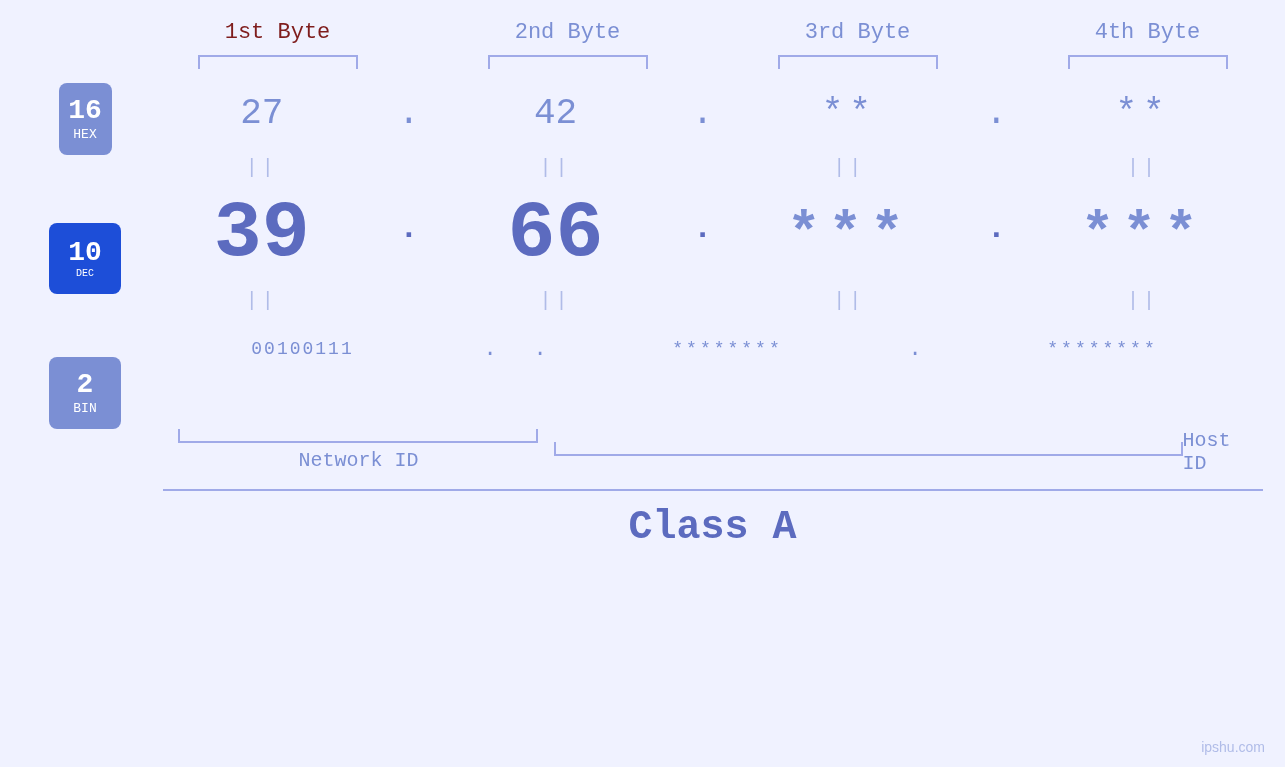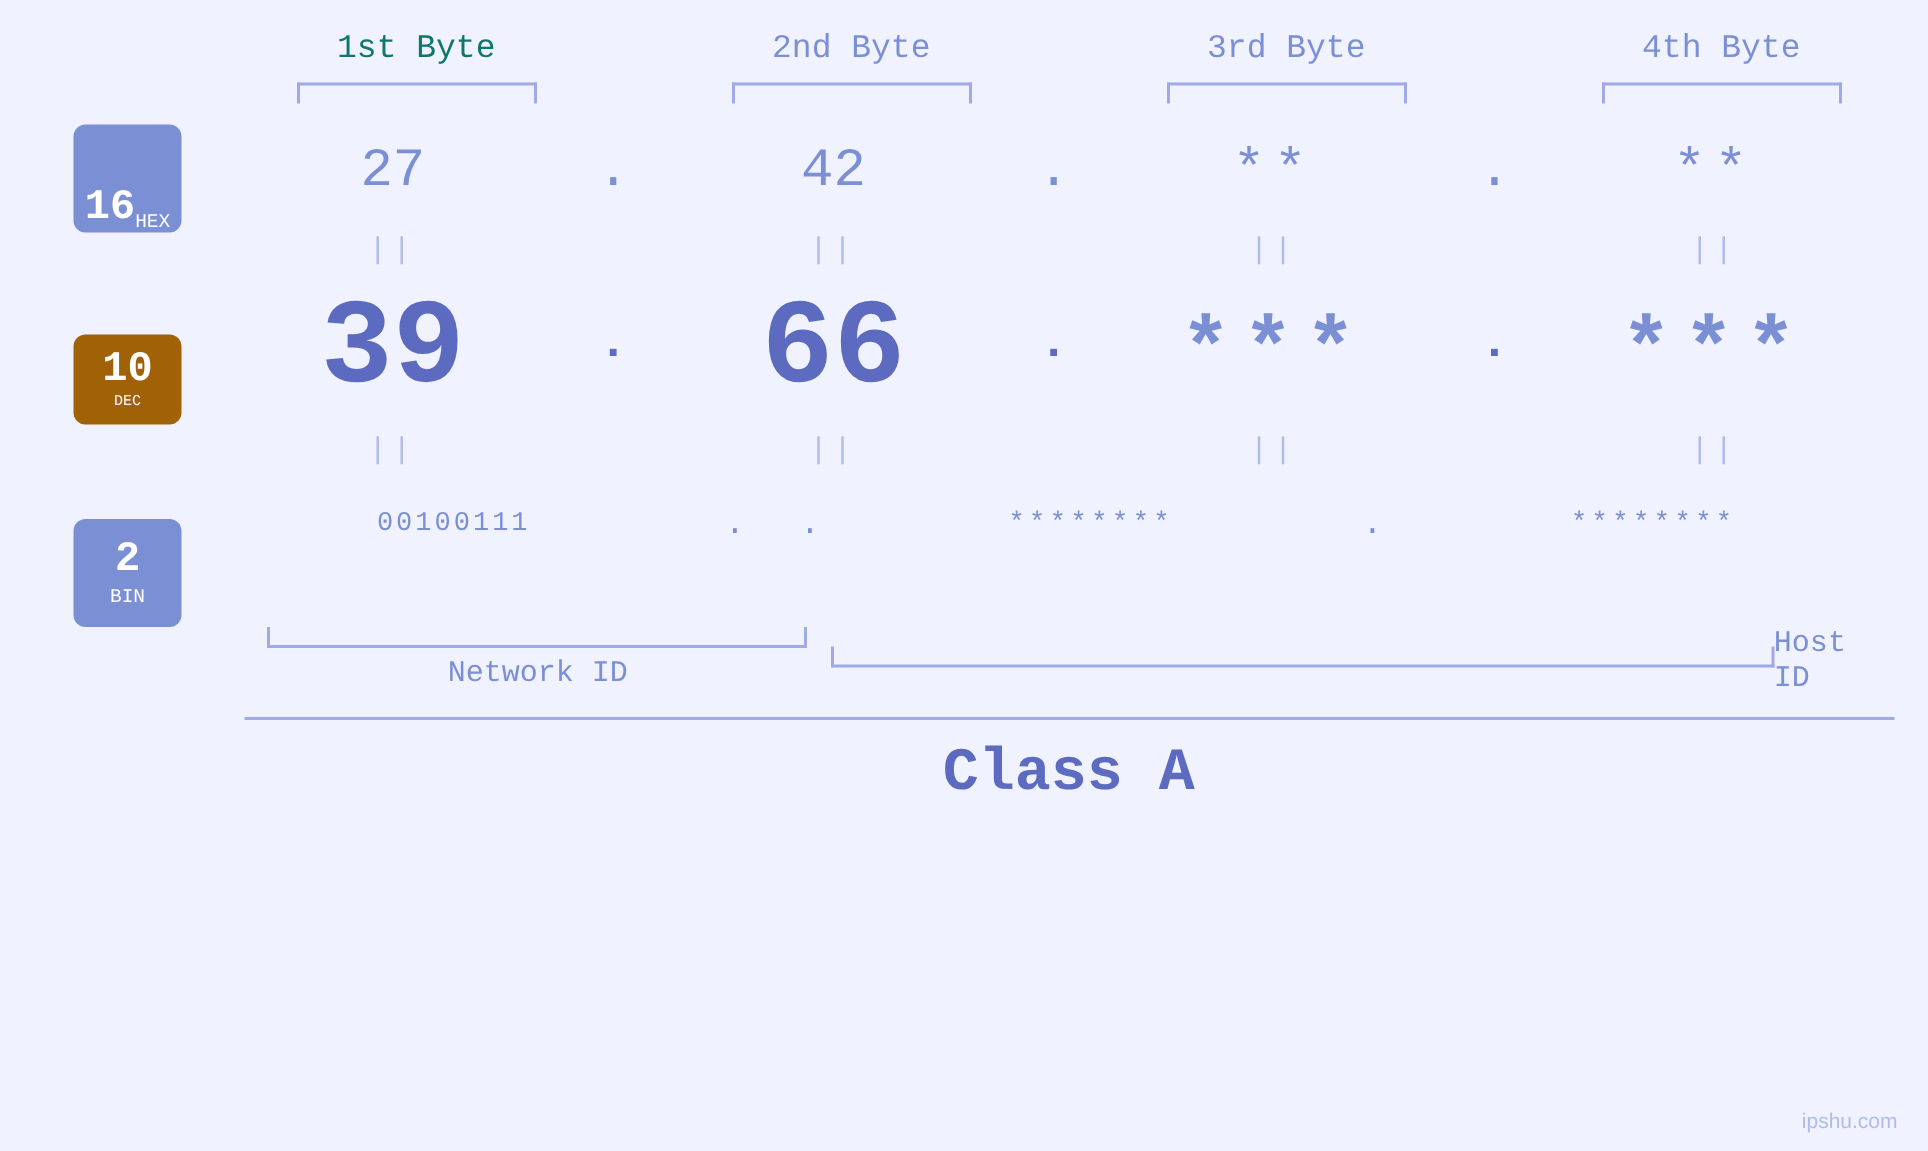--- a/index.html
+++ b/index.html
@@ -24,21 +24,21 @@
     }
 
   </style>
 </head>
 <body>
 
 <div class="main-container">
 
   <div style="display:flex; width:1100px; margin-left:140px; justify-content:space-around; margin-bottom:10px;">
     <div style="width:220px; text-align:center;">
-      <span style="color:#0f766e; font-size:22px; font-family:'Courier New',monospace;margin-top:38px;">1st Byte</span>
+      <span style="color:#7f1d1d; font-size:22px; font-family:'Courier New',monospace;margin-top:38px;">1st Byte</span>
     </div>
     <div style="width:50px;"></div>
     <div style="width:220px; text-align:center;">
       <span style="color:#7b8fd4; font-size:22px; font-family:'Courier New',monospace;">2nd Byte</span>
     </div>
     <div style="width:50px;"></div>
     <div style="width:220px; text-align:center;">
       <span style="color:#7b8fd4; font-size:22px; font-family:'Courier New',monospace;">3rd Byte</span>
     </div>
     <div style="width:50px;"></div>
@@ -61,25 +61,25 @@
     </div>
     <div style="width:50px;"></div>
     <div style="width:220px; display:flex; justify-content:center;">
       <div style="width:160px; height:14px; border:2px solid #a0aae8; border-bottom:none;"></div>
     </div>
   </div>
 
   <div style="display:flex; width:1285px; flex-direction:row;">
 
     <div style="width:140px; display:flex; flex-direction:column; align-items:center; justify-content:space-around; padding-left:30px; padding-top:10px; gap:8px;">
-      <div style="background:#7b8fd4; color:white; border-radius:8px; width:72px; height:72px; display:flex; flex-direction:row; align-items:flex-end; justify-content:center; margin-bottom:60px;">
+      <div style="background:#7b8fd4; color:white; border-radius:8px; width:53px; height:72px; display:flex; flex-direction:column; align-items:center; justify-content:center; margin-bottom:60px;">
         <span style="font-size:28px; font-weight:bold; line-height:1.1; font-family:'Courier New',monospace;">16</span>
         <span style="font-size:13px; font-family:'Courier New',monospace;">HEX</span>
       </div>
-      <div style="background:#a16207; color:white; border-radius:8px; width:72px; height:60px; display:flex; flex-direction:column; align-items:center; justify-content:center; margin-bottom:55px;">
+      <div style="background:#1d4ed8; color:white; border-radius:8px; width:72px; height:71px; display:flex; flex-direction:column; align-items:center; justify-content:center; margin-bottom:55px;">
         <span style="font-size:28px; font-weight:bold; line-height:1.1; font-family:'Courier New',monospace;">10</span>
         <span style="font-size:10px; font-family:'Courier New',monospace;">DEC</span>
       </div>
       <div style="background:#7b8fd4; color:white; border-radius:8px; width:72px; height:72px; display:flex; flex-direction:column; align-items:center; justify-content:center;">
         <span style="font-size:28px; font-weight:bold; line-height:1.1; font-family:'Courier New',monospace;">2</span>
         <span style="font-size:13px; font-family:'Courier New',monospace;">BIN</span>
       </div>
     </div>
 
     <div style="flex:1; display:flex; flex-direction:column; padding-right:20px;">

